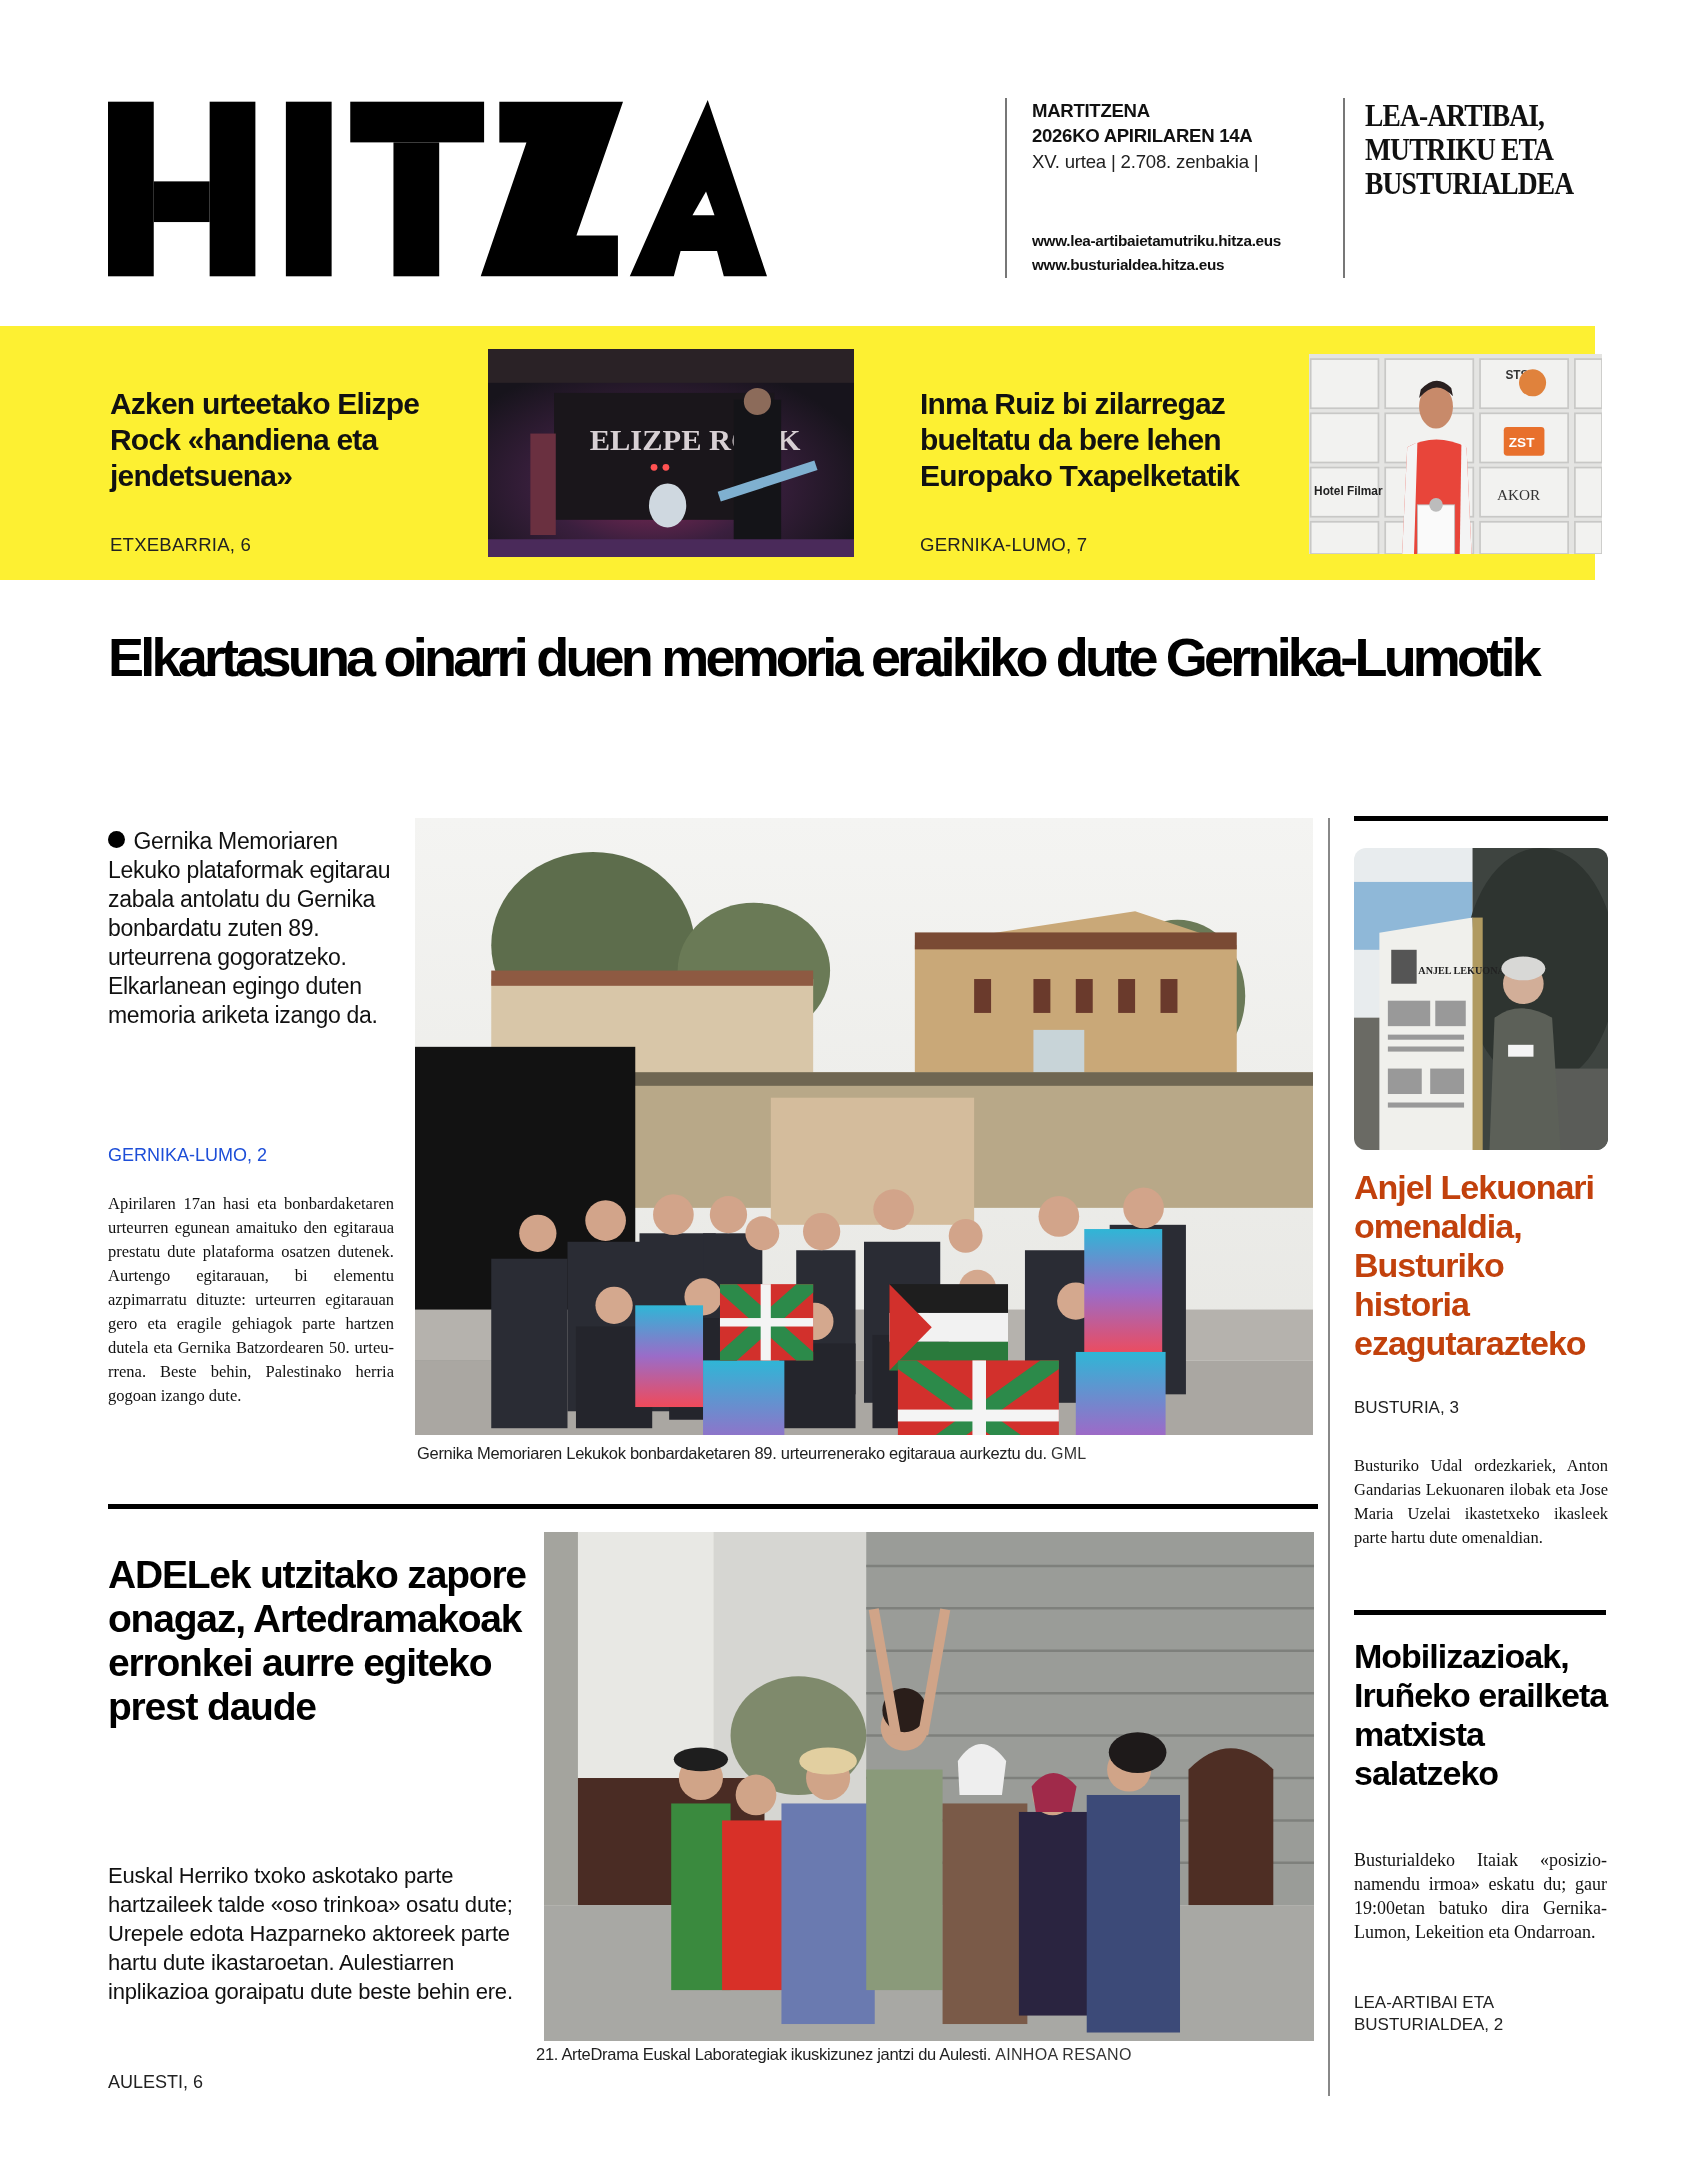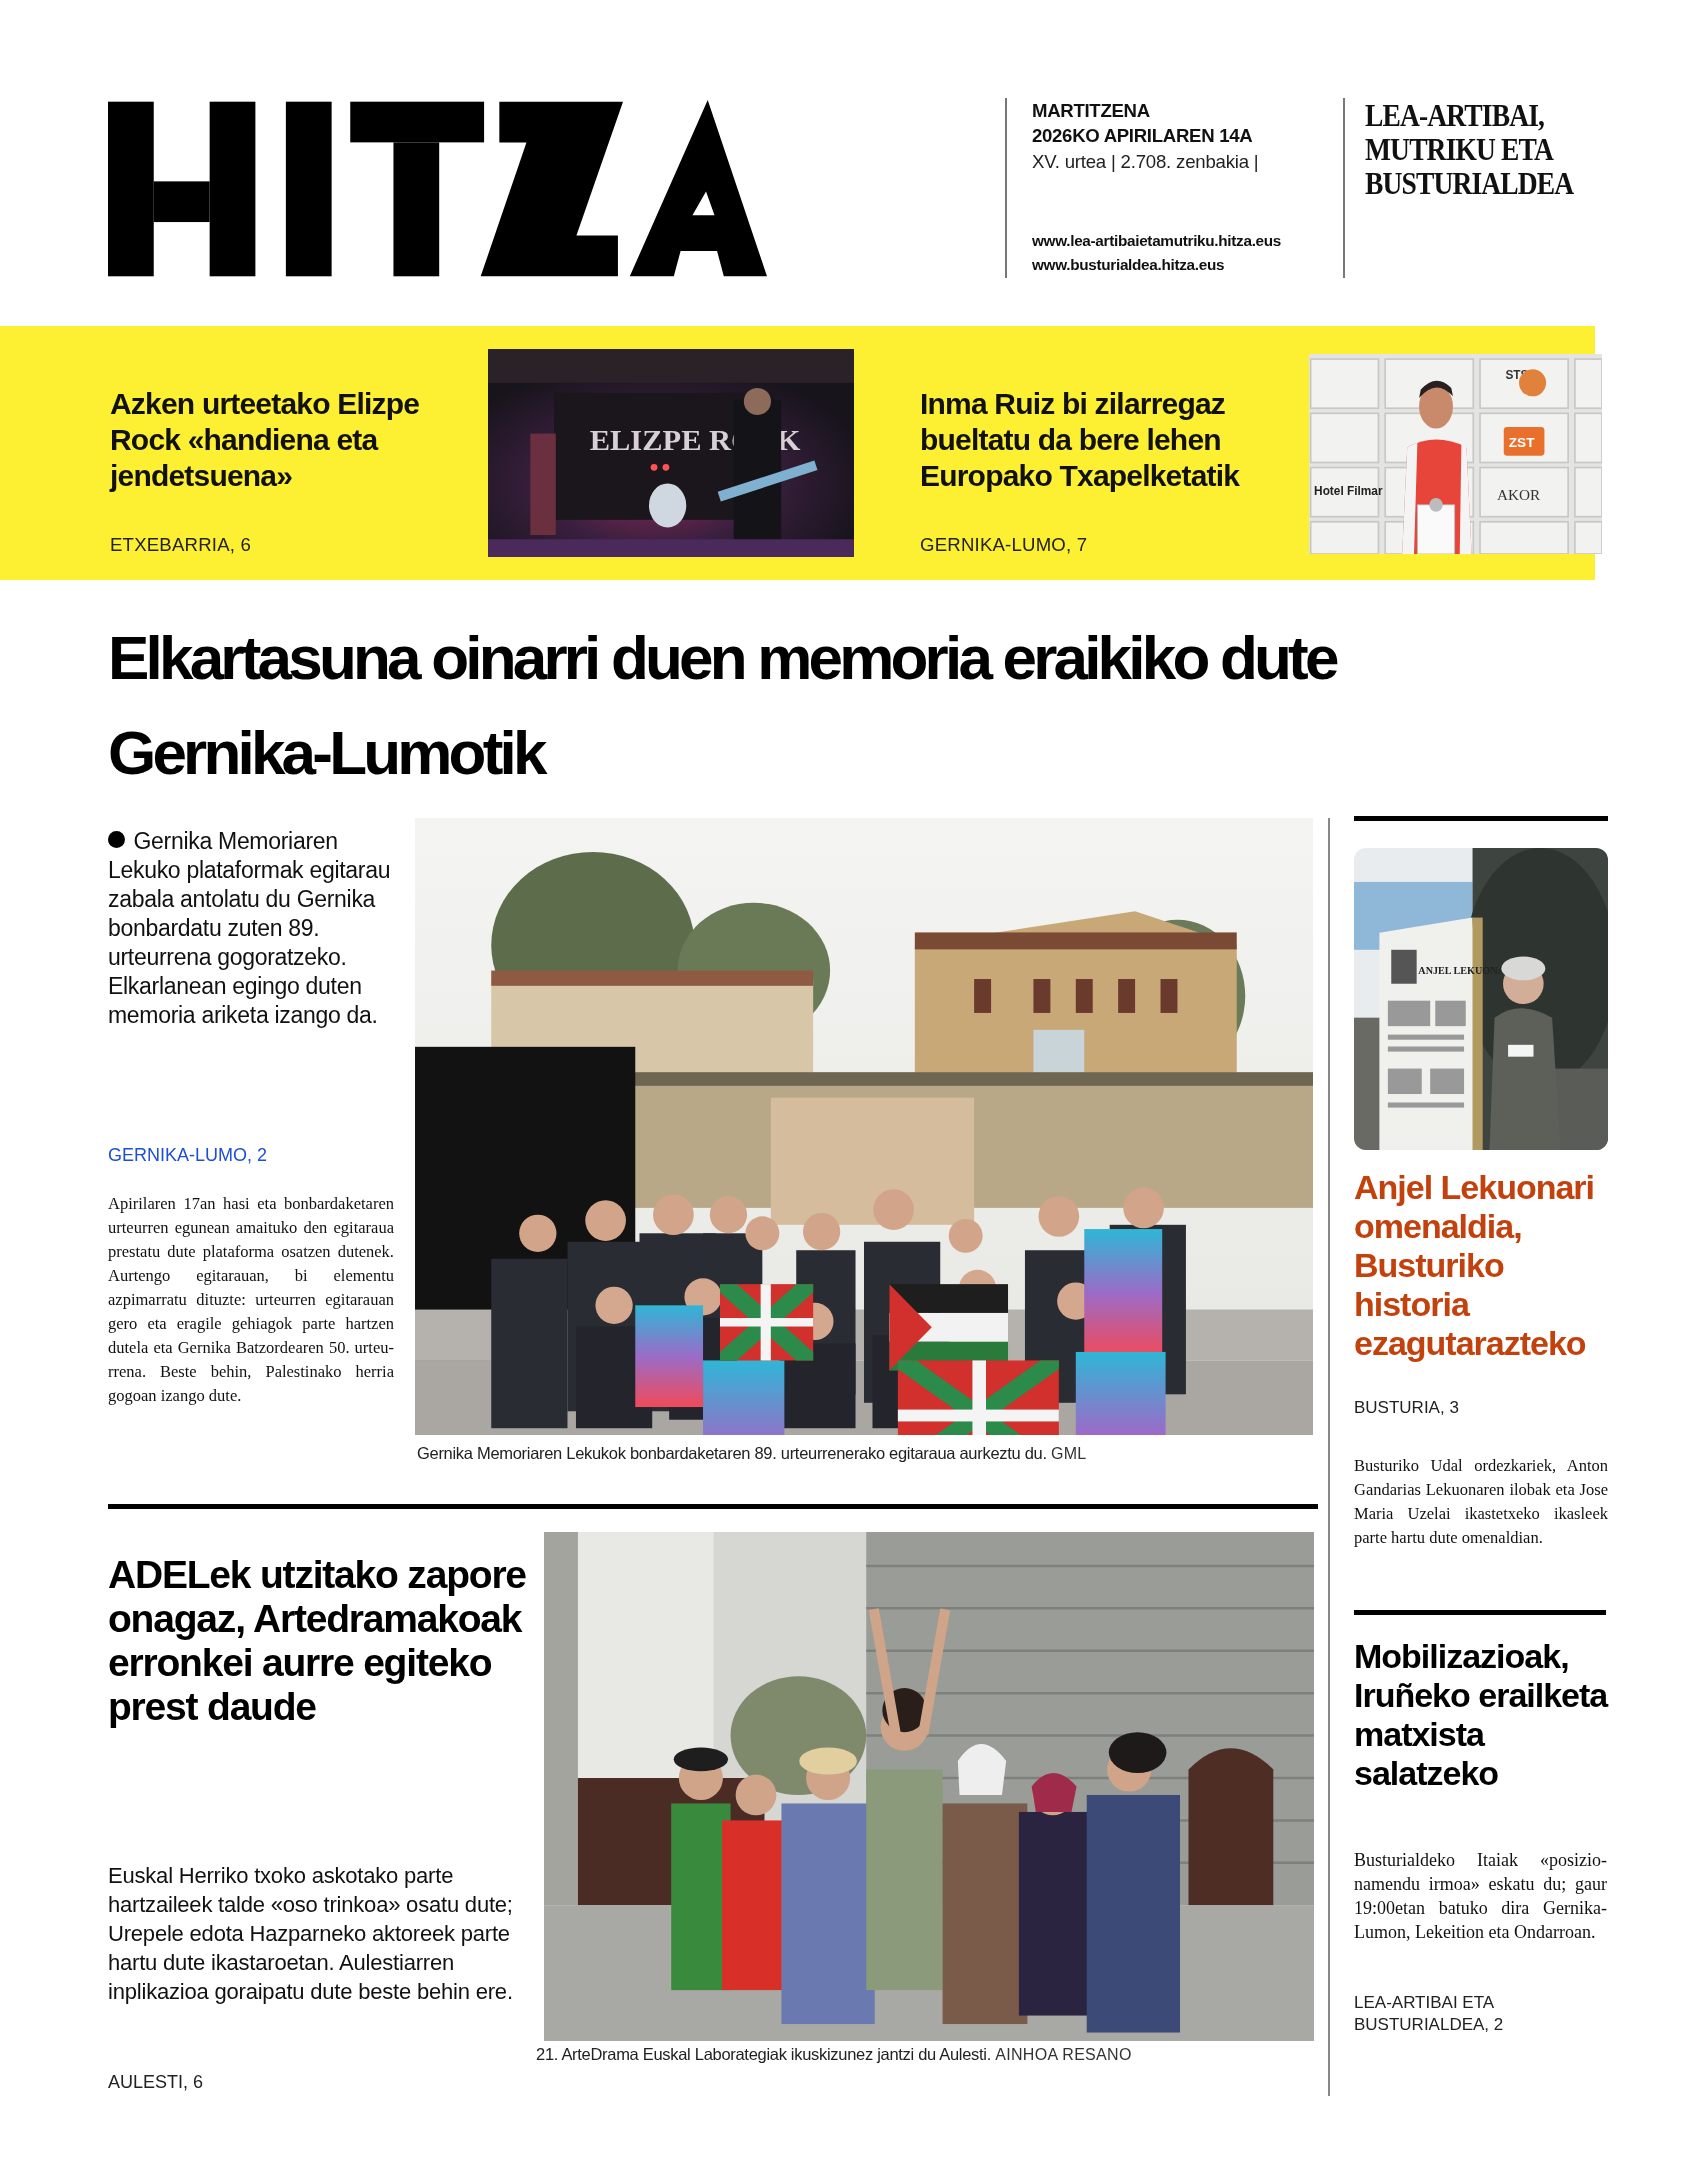--- a/index.html
+++ b/index.html
@@ -24,21 +24,21 @@
     .teaser-title { font-family: "Liberation Sans", sans-serif; font-weight: 700; font-size: 30px; line-height: 36px; letter-spacing: -0.8px; color: #111; }
     .teaser-ref { font-size: 18.6px; line-height: 22px; letter-spacing: 0.2px; color: #222; }
     .t1-title { left: 110px; top: 386px; width: 373px; }
     .t1-ref { left: 110px; top: 534px; }
     .t2-title { left: 920px; top: 386px; width: 390px; }
     .t2-ref { left: 920px; top: 534px; }
     .t1-photo { left: 488px; top: 349px; width: 366px; height: 208px; overflow: hidden; }
     .t2-photo { left: 1309px; top: 354px; width: 293px; height: 200px; overflow: hidden; }
 
     
-    .main-headline { left: 108px; top: 610px; width: 1441px; font-family: "Liberation Sans", sans-serif; font-weight: 700; font-size: 62px; line-height: 95px; letter-spacing: -3.8px; color: #000; }
+    .main-headline { left: 108px; top: 610px; width: 1441px; font-family: "Liberation Sans", sans-serif; font-weight: 700; font-size: 54px; line-height: 95px; letter-spacing: -3.8px; color: #000; }
 
     
     .lead-summary { left: 108px; top: 827px; width: 288px; font-size: 23px; line-height: 29px; letter-spacing: -0.3px; color: #111; }
     .bullet-dot { display: inline-block; width: 17px; height: 17px; background: #000; border-radius: 50%; margin-right: 8.5px; vertical-align: 0.8px; }
     .lead-ref { left: 108px; top: 1144px; font-size: 18px; line-height: 22px; color: #1d4ed8; }
     .lead-body { left: 108px; top: 1192px; width: 286px; font-family: "Liberation Serif", serif; font-size: 16.5px; line-height: 24px; text-align: justify; color: #111; hyphens: manual; }
     .lead-photo { left: 415px; top: 818px; width: 898px; height: 617px; overflow: hidden; }
     .lead-caption { left: 417px; top: 1443px; width: 898px; font-size: 16.5px; line-height: 20.3px; color: #222; letter-spacing: -0.3px; }
     .credit { font-size: 16px; letter-spacing: 0.3px; text-transform: uppercase; color: #333; }
 

